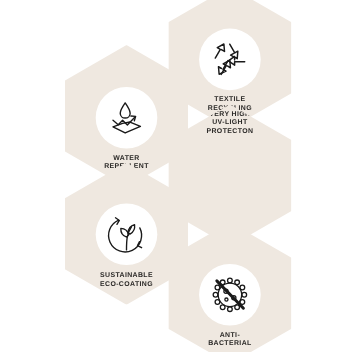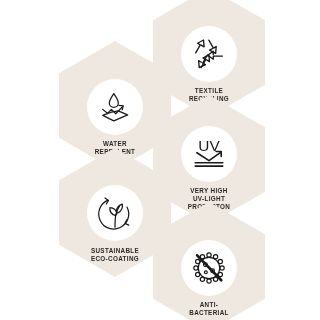--- a/index.html
+++ b/index.html
@@ -109,31 +109,20 @@
         </svg>
       </span>
     </div>
     <div class="badge-label">
       <span class="lbl-line">WATER</span>
       <span class="lbl-line">REPELLENT</span>
     </div>
   </div>
 
   <div class="hex-badge" id="hex-uv-protection">
-    <div class="icon-disc">
-      <span>
-        <svg width="40" height="40" viewBox="0 0 48 48" fill="none" stroke="#1A1A1A" stroke-width="2.0" stroke-linejoin="round" stroke-linecap="round">
-          <text x="24" y="20.5" text-anchor="middle" font-family="Liberation Sans, sans-serif" font-size="18.5" fill="#1A1A1A" stroke="none">UV</text>
-          <path d="M9.5 22.5 L24.0 32.0 L38.0 22.0"></path>
-          <path d="M32.5 21.0 L38.6 21.0 L38.6 27.0"></path>
-          <path d="M7.5 34.5 L40.5 34.5"></path>
-          <path d="M7.5 38.5 L40.5 38.5"></path>
-        </svg>
-      </span>
-    </div>
     <div class="badge-label">
       <span class="lbl-line">VERY HIGH</span>
       <span class="lbl-line">UV-LIGHT</span>
       <span class="lbl-line">PROTECTON</span>
     </div>
   </div>
 
   <div class="hex-badge" id="hex-eco-coating">
     <div class="icon-disc">
       <span>

